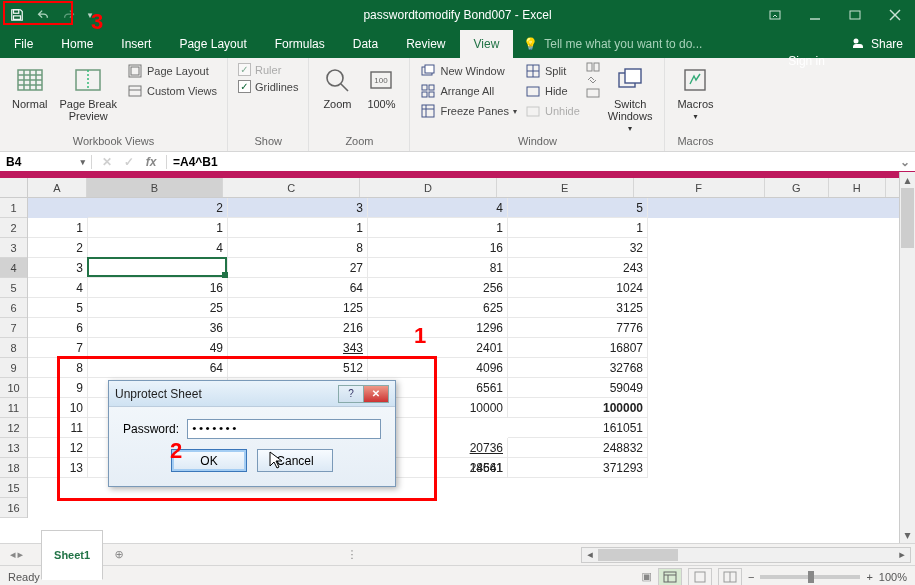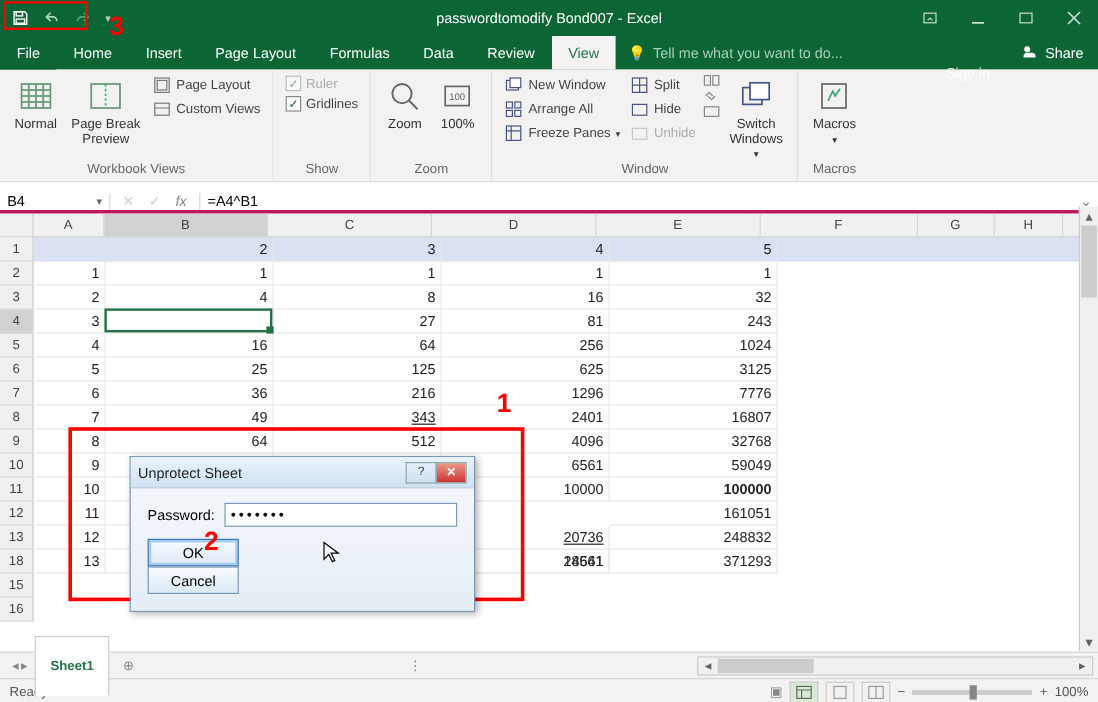--- a/index.html
+++ b/index.html
@@ -34,21 +34,21 @@
 .smallrow { display: flex; align-items: center; gap: 4px; font-size: 11px; color: #444; padding: 1px 2px; cursor: pointer; }
 .smallrow .ico { width: 16px; height: 16px; display:flex; align-items:center; justify-content:center; }
 .cb { width: 13px; height: 13px; border: 1px solid #888; display: inline-flex; align-items: center; justify-content: center; font-size: 10px; color: #0c6535; background:#fff; }
 .cb.checked::after { content:'✓'; }
 .col { display:flex; flex-direction:column; gap:2px; }
 
 
 .annot { position: absolute; color: #ff0000; font-weight: bold; font-size: 22px; font-family: Arial; pointer-events: none; z-index: 50; }
 
 
-.namefx { height: 26px; border-bottom: 3px solid #be185d; display: flex; align-items: flex-end; background:#fff; }
+.namefx { height: 26px; border-bottom: 7px solid #be185d; display: flex; align-items: center; background:#fff;font-weight:bold; }
 .namebox { width: 92px; border-right: 1px solid #d6d6d6; display:flex; align-items:center; padding:0 6px; font-size:12px; justify-content: space-between;}
 .namebox .dd { color:#666; font-size:9px; }
 .fx-icons { display:flex; align-items:center; gap:4px; padding: 0 6px; color:#888; border-right: 1px solid #d6d6d6;}
 .fx-icons span { width:18px; text-align:center; }
 .fx-input { flex:1; padding:0 6px; display:flex; align-items:center; font-size:12px; }
 .fx-expand { width:20px; display:flex; align-items:center; justify-content:center; color:#888; }
 
 
 .grid-wrap { position: relative; height: 365px; overflow: hidden; }
 .corner { position:absolute; left:0; top:0; width:28px; height:20px; background:#f0f0f0; border-right:1px solid #ccc; border-bottom:1px solid #ccc; }
@@ -72,28 +72,28 @@
   background: linear-gradient(#f5f9fc,#e6eef6);
 }
 .dlg-title { height:26px; background:linear-gradient(#eaf3fb,#cfe2f2); display:flex; align-items:center; padding:0 6px; font-size:12px; color:#222; justify-content:space-between; border-bottom:1px solid #bcd; }
 .dlg-title-btns { display:flex; gap:0; }
 .dlg-tbtn { width:26px; height:18px; border:1px solid #8aa; display:flex; align-items:center; justify-content:center; font-size:10px; }
 .dlg-tbtn.help{ background:linear-gradient(#e6f0f8,#cfe0ef); color:#336; }
 .dlg-tbtn.close{ background:linear-gradient(#e98,#c33); color:#fff; font-weight:bold; margin-left:-1px;}
 .dlg-body { padding:12px 14px 14px; display:flex; flex-direction:column; gap:10px; }
 .dlg-row { display:flex; align-items:center; gap:8px; font-size:12px; }
 .dlg-input { flex:1; height:20px; border:1px solid #7a99b8; background:#fff; padding:0 4px; font-family:Tahoma; letter-spacing:2px; }
-.dlg-btns { display:flex; gap:0; justify-content:center;flex-direction:column; }
+.dlg-btns { display:flex; gap:10px; justify-content:center; }
 .dlg-btn { width:76px; height:23px; border:1px solid #7a99b8; background:linear-gradient(#f7fbff,#dce9f5); font-size:12px; cursor:pointer; }
 .dlg-btn.primary { border:1px solid #3a76b9; box-shadow:0 0 0 2px #a4cdf3 inset; }
 
 
 .sheet-tabs { height:22px; border-top:1px solid #d6d6d6; background:#f3f2f1; display:flex; align-items:center; padding:0 4px; font-size:11px; position:relative; }
 .st-nav { display:flex; gap:2px; color:#888; padding:0 6px; }
-.st-tab { padding:18px 12px; background:#fff; border:1px solid #ccc; border-bottom-color:#fff; margin-bottom:-1px; font-weight:bold; color:#217346;}
+.st-tab { padding:18px 12px; background:#fff; border:1px solid #ccc; border-bottom-color:#fff; margin-bottom:-1px; font-weight:bold; color:#217346;margin-left:12px;}
 .st-add { width:20px; height:20px; display:flex; align-items:center; justify-content:center; color:#888; border:1px solid transparent; border-radius:10px; margin-left:6px; }
 .hscroll { margin-left:auto; width:330px; height:16px; background:#f0f0f0; border:1px solid #ccc; position:relative; }
 .hscroll .thumb{ position:absolute; left:16px; top:1px; bottom:1px; width:80px; background:#cdcdcd;}
 .hscroll .arr{ position:absolute; top:0; bottom:0; width:16px; display:flex; align-items:center; justify-content:center; color:#666; }
 .hscroll .arr.l{left:0;} .hscroll .arr.r{right:0;}
 .vscroll { position:absolute; right:0; top:172px; bottom:42px; width:16px; background:#f0f0f0; border-left:1px solid #ccc; }
 .vscroll .thumb{ position:absolute; top:16px; left:1px; right:1px; height:60px; background:#cdcdcd; }
 .vscroll .arr{ position:absolute; left:0; right:0; height:16px; display:flex; align-items:center; justify-content:center; color:#666;}
 .vscroll .arr.t{top:0;} .vscroll .arr.b{bottom:0;}
 

